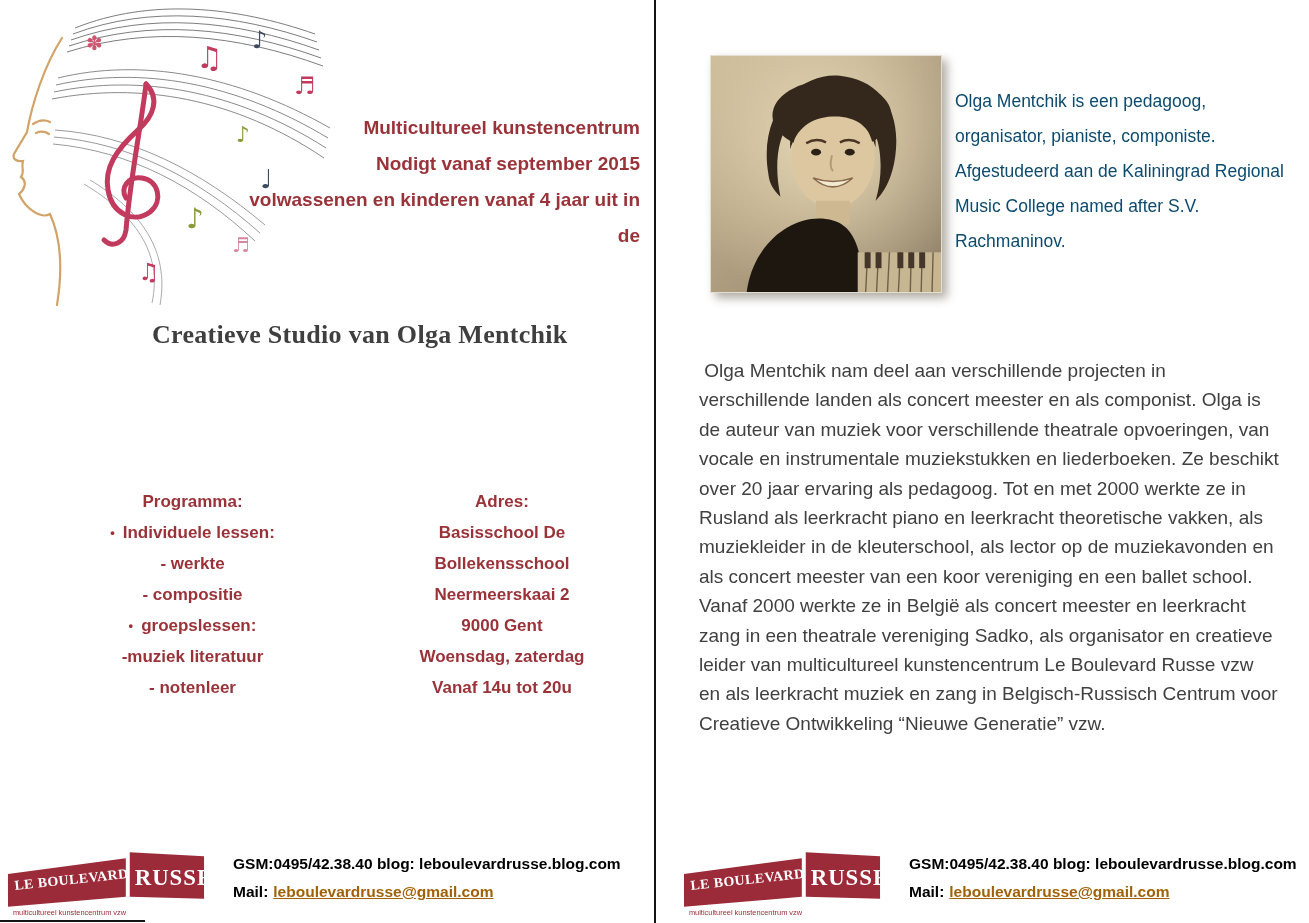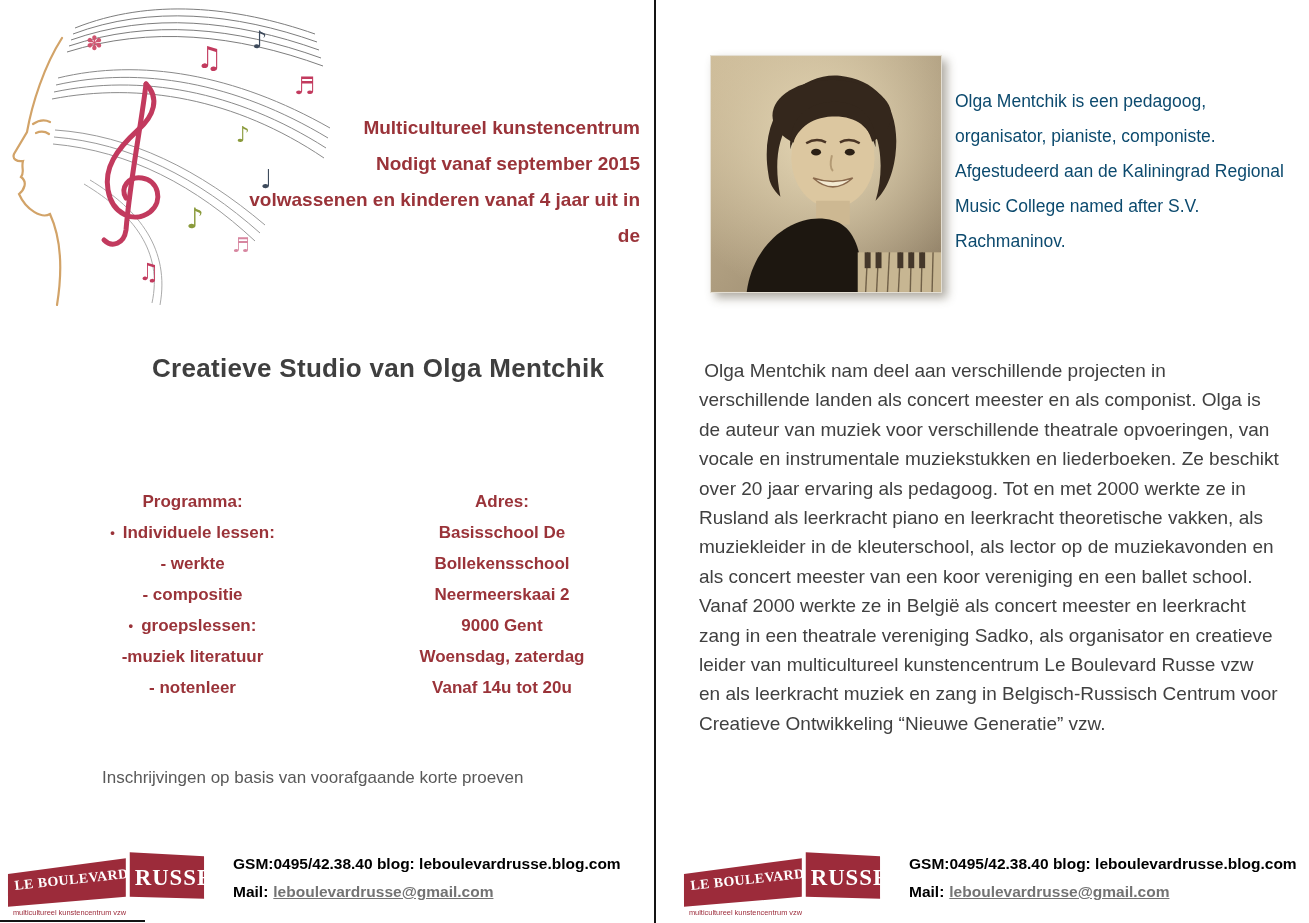--- a/index.html
+++ b/index.html
@@ -8,22 +8,22 @@
   .sheet { position: relative; width: 1309px; height: 923px; background: #ffffff; overflow: hidden; }
 
   
   .divider { position: absolute; left: 654px; top: 0; width: 2px; height: 923px; background: #141414; }
   .edge-line { position: absolute; left: 0; top: 920px; width: 145px; height: 2px; background: #141414; }
 
   
   .illustration { position: absolute; left: 0; top: 0; width: 360px; height: 340px; }
   .header-red { position: absolute; left: 238px; top: 110px; width: 402px; text-align: right;
                 color: #9a3339; font-weight: bold; font-size: 19px; line-height: 36px; }
-  .page-title { position: absolute; left: 152px; top: 353px; font-size: 26px; font-weight: bold;
-                color: #3f3f3f; letter-spacing: 0.3px; white-space: nowrap; }
+  .page-title { position: absolute; left: 152px; top: 320px; font-size: 26px; font-weight: bold;
+                color: #3f3f3f; letter-spacing: 0.3px; white-space: nowrap; font-family: Liberation Serif, serif; }
   .col { position: absolute; top: 486px; text-align: center; color: #9a3339; font-weight: bold;
          font-size: 17px; line-height: 31px; }
   .col.programma { left: 80px; width: 225px; }
   .col.adres { left: 378px; width: 248px; }
   .bullet { display: inline-block; margin-right: 8px; font-size: 13px; vertical-align: 1px; }
   .note { position: absolute; left: 102px; top: 768px; font-size: 17px; color: #595959; }
 
   
   .portrait { position: absolute; left: 710px; top: 55px; width: 232px; height: 238px;
               border: 1px solid #e3ded2; box-shadow: 5px 5px 9px rgba(80,70,50,0.45); }
@@ -35,21 +35,21 @@
   
   .footer { position: absolute; top: 843px; width: 640px; height: 78px; }
   .footer.left-pos { left: 5px; }
   .footer.right-pos { left: 681px; }
   .logo { position: absolute; left: 0; top: 0; width: 203px; height: 74px; }
   .logo-txt1 { font-family: "Liberation Serif", serif; font-weight: bold; font-size: 14px; fill: #ffffff; letter-spacing: 0.5px; }
   .logo-txt2 { font-family: "Liberation Serif", serif; font-weight: bold; font-size: 23px; fill: #ffffff; letter-spacing: 1px; }
   .logo-sub  { font-size: 7.5px; fill: #9c2b3a; font-family: "Liberation Sans", sans-serif; }
   .contact { position: absolute; left: 228px; top: 7px; font-size: 15.5px; font-weight: bold;
              color: #000000; line-height: 28px; }
-  .mail-link { color: #737373; text-decoration: underline; font-weight: bold; margin-left: 5px; }
+  .mail-link { color: #a16207; text-decoration: underline; font-weight: bold; margin-left: 5px; }
 </style>
 </head>
 <body>
 
 <div class="sheet">
 
   <svg class="illustration" viewBox="0 0 360 340">
 
     <g stroke="#7d7d7d" stroke-width="1" fill="none">
       <path d="M 75,28 C 150,-2 235,6 315,34"></path>
@@ -122,21 +122,20 @@
 
   <div class="col adres">
     <div>Adres:</div>
     <div>Basisschool De Bollekensschool</div>
     <div>Neermeerskaai 2</div>
     <div>9000 Gent</div>
     <div>Woensdag, zaterdag</div>
     <div>Vanaf 14u tot 20u</div>
   </div>
 
-  <div class="note">Inschrijvingen op basis van voorafgaande korte  proeven</div>
 
   <div class="footer left-pos">
     <svg class="logo" viewBox="0 0 205 74">
       <polygon points="3,31 122,15 122,54 3,64" fill="#9c2b3a"></polygon>
       <polygon points="126,9 201,13 201,56 126,54" fill="#9c2b3a"></polygon>
       <text x="10" y="47" transform="rotate(-6 10 47)" class="logo-txt1">LE BOULEVARD</text>
       <text x="131" y="42" class="logo-txt2">RUSSE</text>
       <text x="8" y="72" class="logo-sub">multicultureel kunstencentrum vzw</text>
     </svg>
     <div class="contact">

